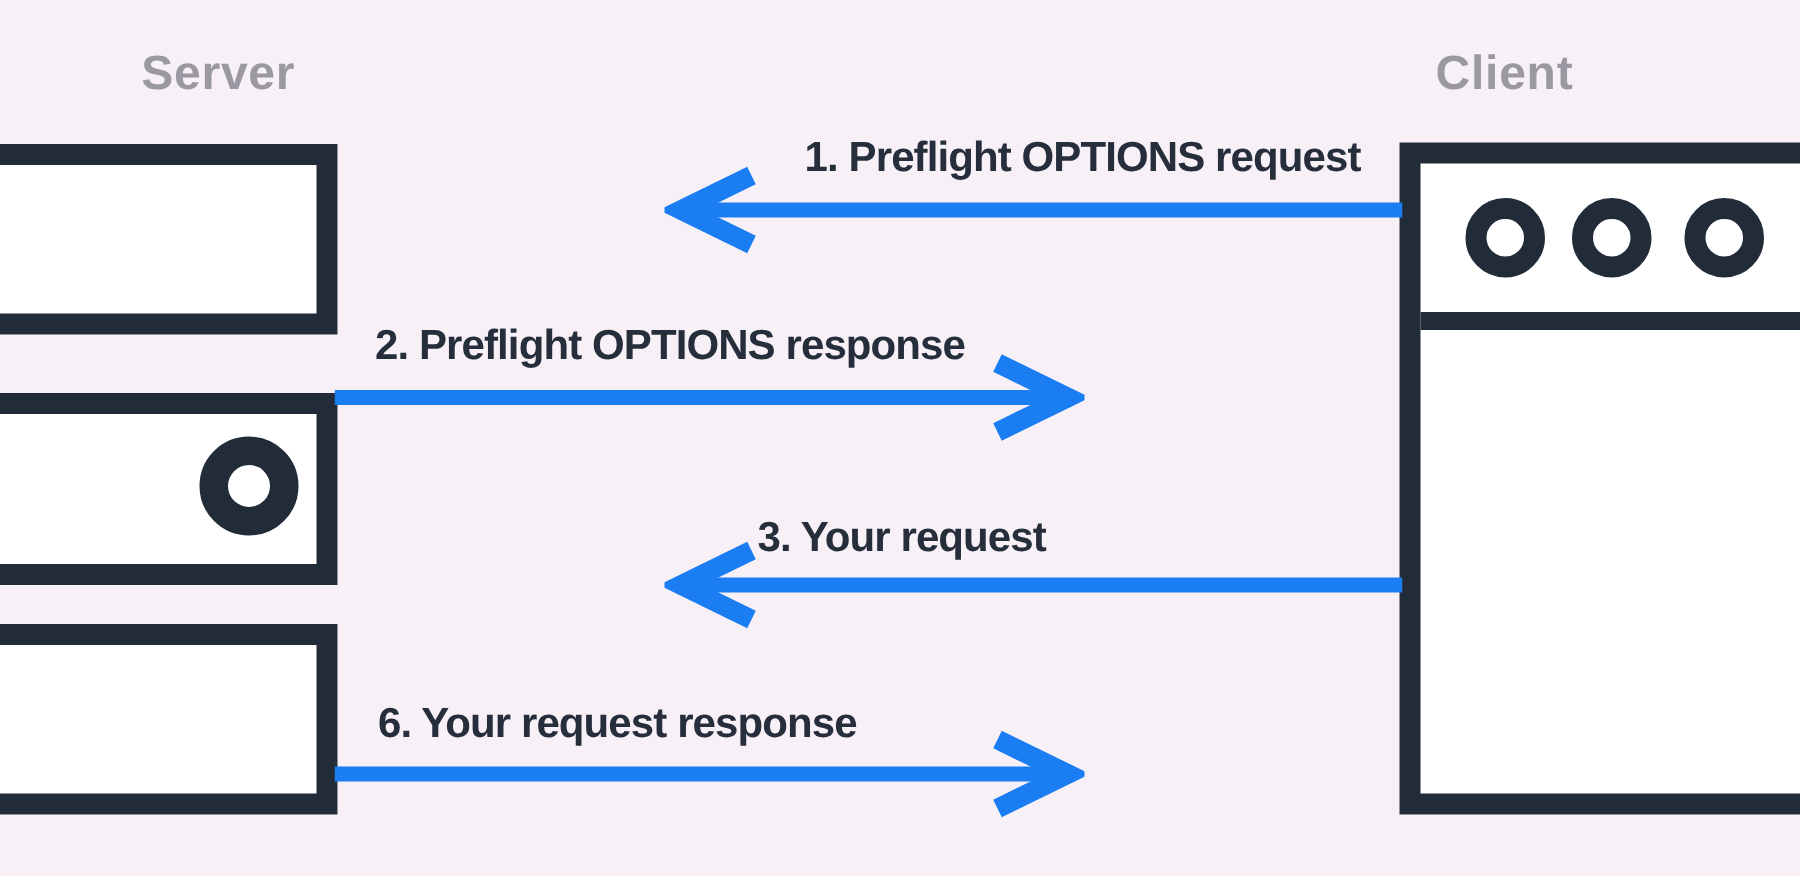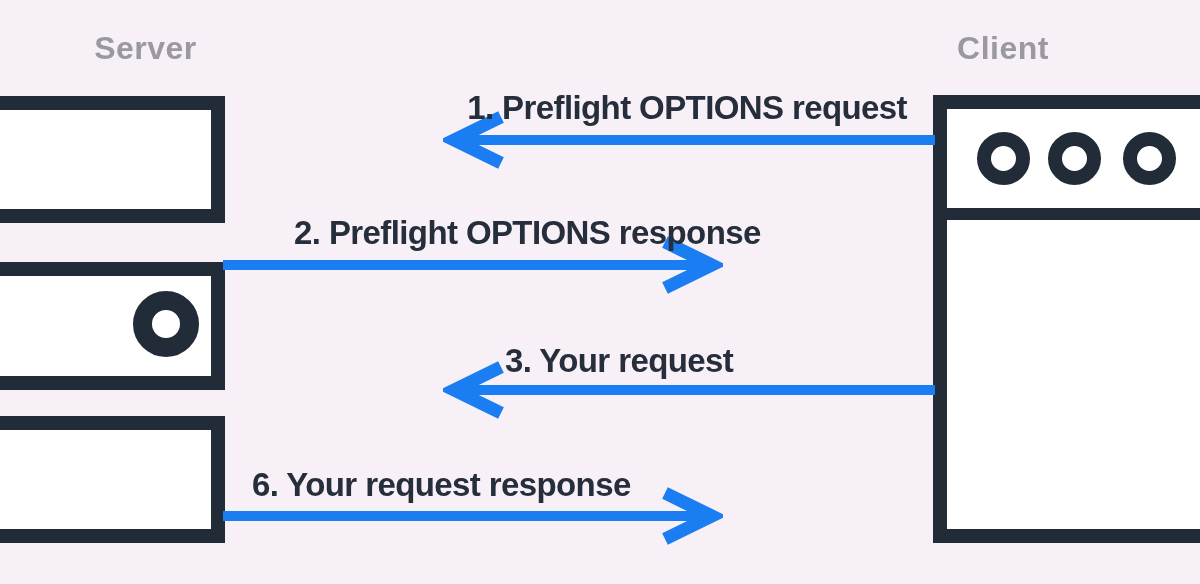--- a/index.html
+++ b/index.html
@@ -91,28 +91,28 @@
   }
   .arrow-1 { left: 443px; top: 108px; width: 492px; }
   .arrow-2 { left: 223px; top: 233px; width: 500px; }
   .arrow-3 { left: 443px; top: 358px; width: 492px; }
   .arrow-4 { left: 223px; top: 484px; width: 500px; }
   .arrow svg { display: block; }
 
   
   .arrow-label {
     position: absolute;
-    font-size: 33px;
+    font-size: 28px;
     font-weight: bold;
     color: #262e3c;
     letter-spacing: -0.6px;
     white-space: nowrap;
   }
   .label-1 { right: 293px; top: 89px; }
-  .label-2 { left: 250px;  top: 214px; margin-left: 44px; }
+  .label-2 { left: 250px;  top: 214px; }
   .label-3 { left: 505px;  top: 342px; text-align: center; }
   .label-4 { left: 252px;  top: 466px; }
 </style>
 </head>
 <body>
 
 <div class="canvas">
 
   <div class="entity-title title-server">Server</div>
   <div class="entity-title title-client">Client</div>

